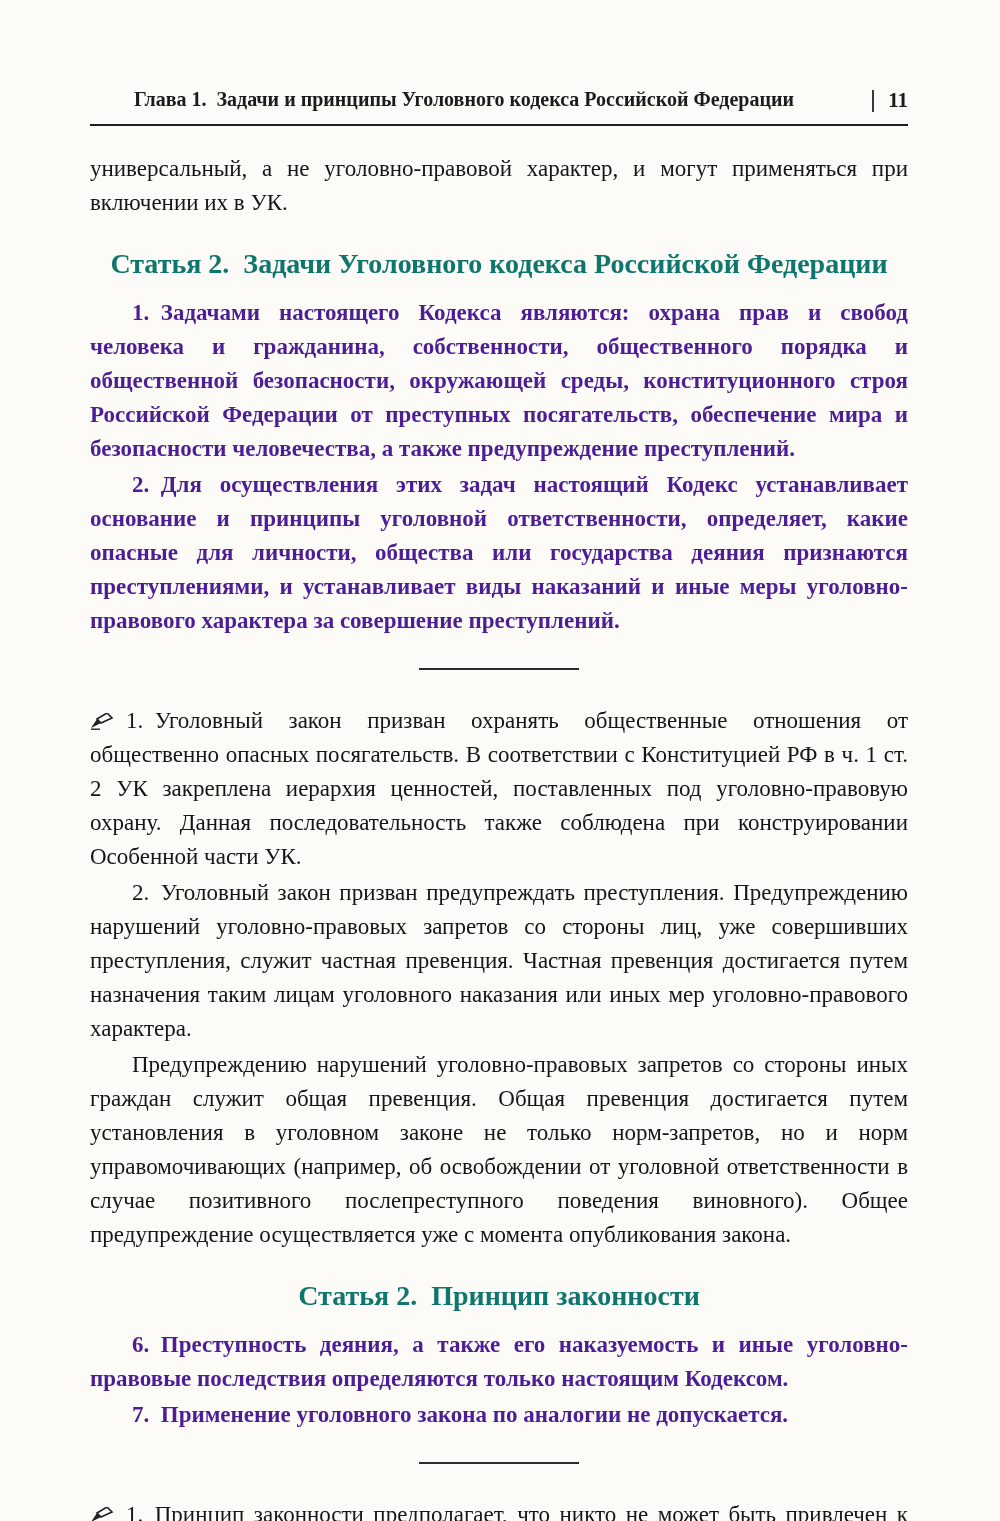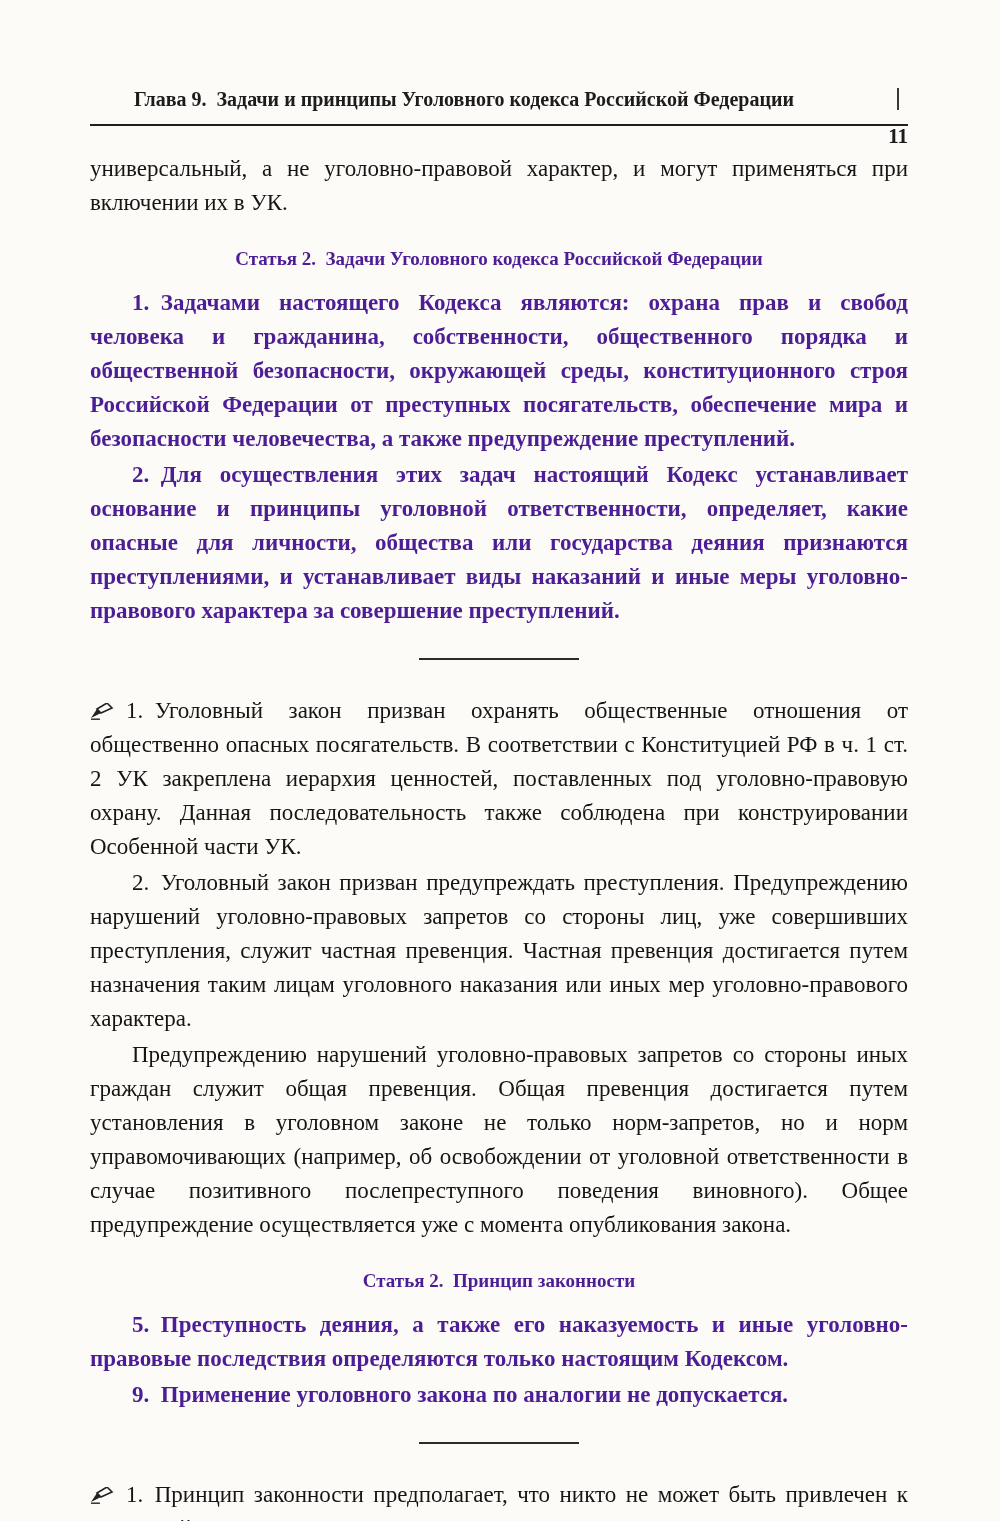--- a/index.html
+++ b/index.html
@@ -32,21 +32,20 @@
     text-align: center;
     padding-right: 70px;
   }
   .head-pagenum-group {
     position: absolute;
     right: 0;
     top: 0;
     display: flex;
     align-items: center;
     gap: 14px;
-    flex-direction: column;
   }
   .head-bar {
     display: inline-block;
     width: 2px;
     height: 22px;
     background: #3a3a3a;
   }
   .head-num {
     font-size: 21px;
     font-weight: 700;
@@ -59,46 +58,46 @@
   
   .para {
     font-size: 23px;
     line-height: 34px;
     text-align: justify;
     margin: 0 0 2px 0;
   }
   .para.indent { text-indent: 42px; }
   .para.statute { font-weight: 700; color: #4c1d95; }
   .article-heading {
-    font-size: 19px;
+    font-size: 28px;
     font-weight: 700;
     text-align: center;
     margin: 28px 0 16px 0;
-    color: #4c1d95;
+    color: #0f766e;
   }
   .section-divider {
     border: 0;
     border-top: 2px solid #2b2b2b;
     width: 160px;
     margin: 30px auto 34px auto;
   }
   .marker {
     display: inline-block;
     vertical-align: -2px;
     margin-right: 10px;
   }
   .marker svg { display: block; }
 </style>
 </head>
 <body>
 
 <div class="page">
 
   <div class="running-head">
-    <span class="head-title">Глава 9. Задачи и принципы Уголовного кодекса Российской Федерации</span>
+    <span class="head-title">Глава 1. Задачи и принципы Уголовного кодекса Российской Федерации</span>
     <span class="head-pagenum-group">
       <span class="head-bar"></span>
       <span class="head-num">11</span>
     </span>
   </div>
   <hr class="head-rule">
 
   <p class="para">универсальный, а не уголовно-правовой характер, и могут применяться при включении их в УК.</p>
 
   <h2 class="article-heading">Статья 2. Задачи Уголовного кодекса Российской Федерации</h2>
@@ -118,23 +117,23 @@
       </svg>
     </span><span>1. Уголовный закон призван охранять общественные отношения от общественно опасных посягательств. В соответствии с Конституцией РФ в ч. 1 ст. 2 УК закреплена иерархия ценностей, поставленных под уголовно-правовую охрану. Данная последовательность также соблюдена при конструировании Особенной части УК.</span>
   </p>
 
   <p class="para indent">2. Уголовный закон призван предупреждать преступления. Предупреждению нарушений уголовно-правовых запретов со стороны лиц, уже совершивших преступления, служит частная превенция. Частная превенция достигается путем назначения таким лицам уголовного наказания или иных мер уголовно-правового характера.</p>
 
   <p class="para indent">Предупреждению нарушений уголовно-правовых запретов со стороны иных граждан служит общая превенция. Общая превенция достигается путем установления в уголовном законе не только норм-запретов, но и норм управомочивающих (например, об освобождении от уголовной ответственности в случае позитивного послепреступного поведения виновного). Общее предупреждение осуществляется уже с момента опубликования закона.</p>
 
   <h2 class="article-heading">Статья 2. Принцип законности</h2>
 
-  <p class="para statute indent">5. Преступность деяния, а также его наказуемость и иные уголовно-правовые последствия определяются только настоящим Кодексом.</p>
+  <p class="para statute indent">6. Преступность деяния, а также его наказуемость и иные уголовно-правовые последствия определяются только настоящим Кодексом.</p>
 
-  <p class="para statute indent">9. Применение уголовного закона по аналогии не допускается.</p>
+  <p class="para statute indent">7. Применение уголовного закона по аналогии не допускается.</p>
 
   <hr class="section-divider">
 
   <p class="para">
     <span class="marker">
       <svg width="26" height="17" viewBox="0 0 26 17" xmlns="http://www.w3.org/2000/svg">
         <path d="M1 15 L7 6 L11 10 Z" fill="#222"></path>
         <path d="M7 6 L17 0 L22 5 L11 10 Z" fill="none" stroke="#222" stroke-width="1.6"></path>
         <path d="M1 16.2 L10 16.2" stroke="#222" stroke-width="1.4"></path>
       </svg>

